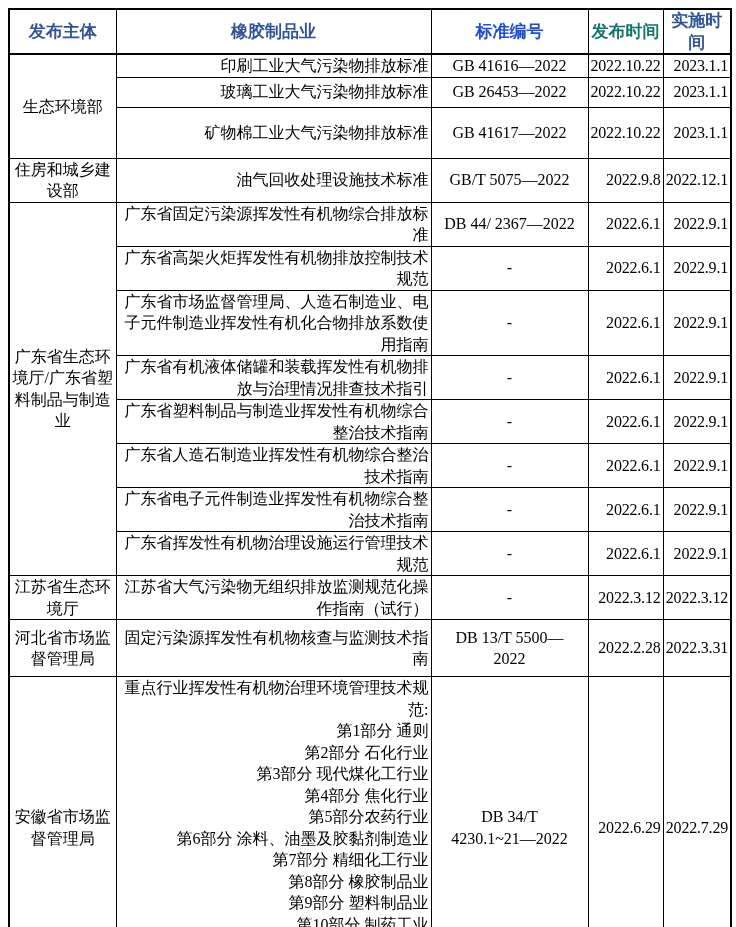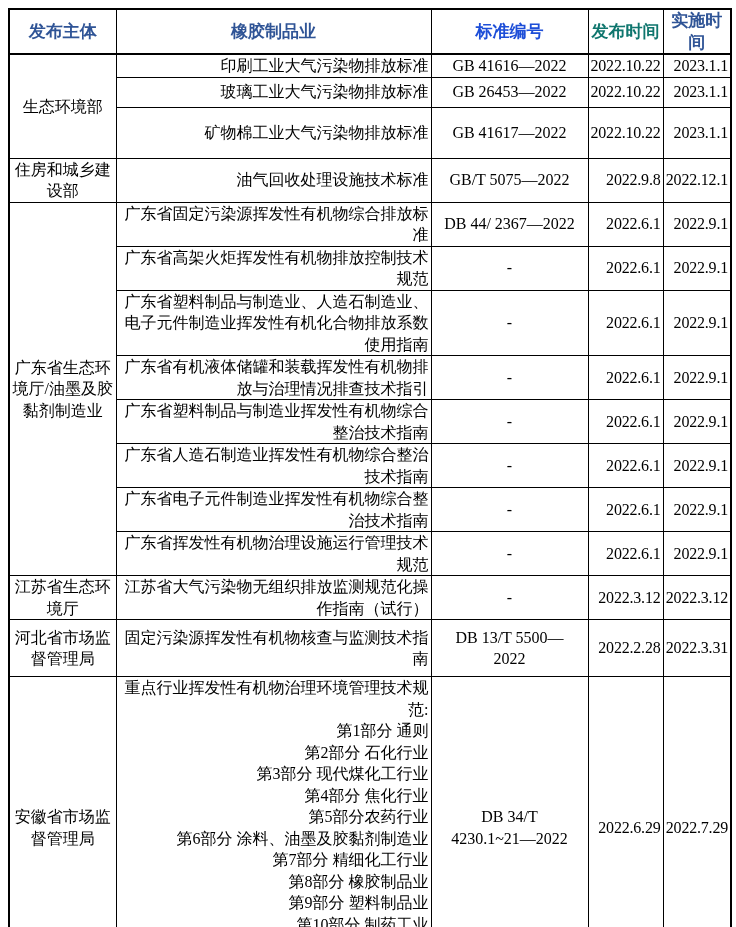--- a/index.html
+++ b/index.html
@@ -104,34 +104,34 @@
 
       <tr style="height:43px">
         <td class="pub">住房和城乡建设部</td>
         <td class="name">油气回收处理设施技术标准</td>
         <td class="code">GB/T 5075—2022</td>
         <td class="date">2022.9.8</td>
         <td class="date">2022.12.1</td>
       </tr>
 
       <tr style="height:44px">
-        <td class="pub" rowspan="8">广东省生态环境厅/油墨及胶黏剂制造业</td>
+        <td class="pub" rowspan="8">广东省生态环境厅/广东省塑料制品与制造业</td>
         <td class="name">广东省固定污染源挥发性有机物综合排放标准</td>
         <td class="code">DB 44/ 2367—2022</td>
         <td class="date">2022.6.1</td>
         <td class="date">2022.9.1</td>
       </tr>
       <tr style="height:43px">
         <td class="name">广东省高架火炬挥发性有机物排放控制技术规范</td>
         <td class="code">-</td>
         <td class="date">2022.6.1</td>
         <td class="date">2022.9.1</td>
       </tr>
       <tr style="height:65px">
-        <td class="name">广东省塑料制品与制造业、人造石制造业、电子元件制造业挥发性有机化合物排放系数使用指南</td>
+        <td class="name">广东省市场监督管理局、人造石制造业、电子元件制造业挥发性有机化合物排放系数使用指南</td>
         <td class="code">-</td>
         <td class="date">2022.6.1</td>
         <td class="date">2022.9.1</td>
       </tr>
       <tr style="height:44px">
         <td class="name">广东省有机液体储罐和装载挥发性有机物排放与治理情况排查技术指引</td>
         <td class="code">-</td>
         <td class="date">2022.6.1</td>
         <td class="date">2022.9.1</td>
       </tr>

